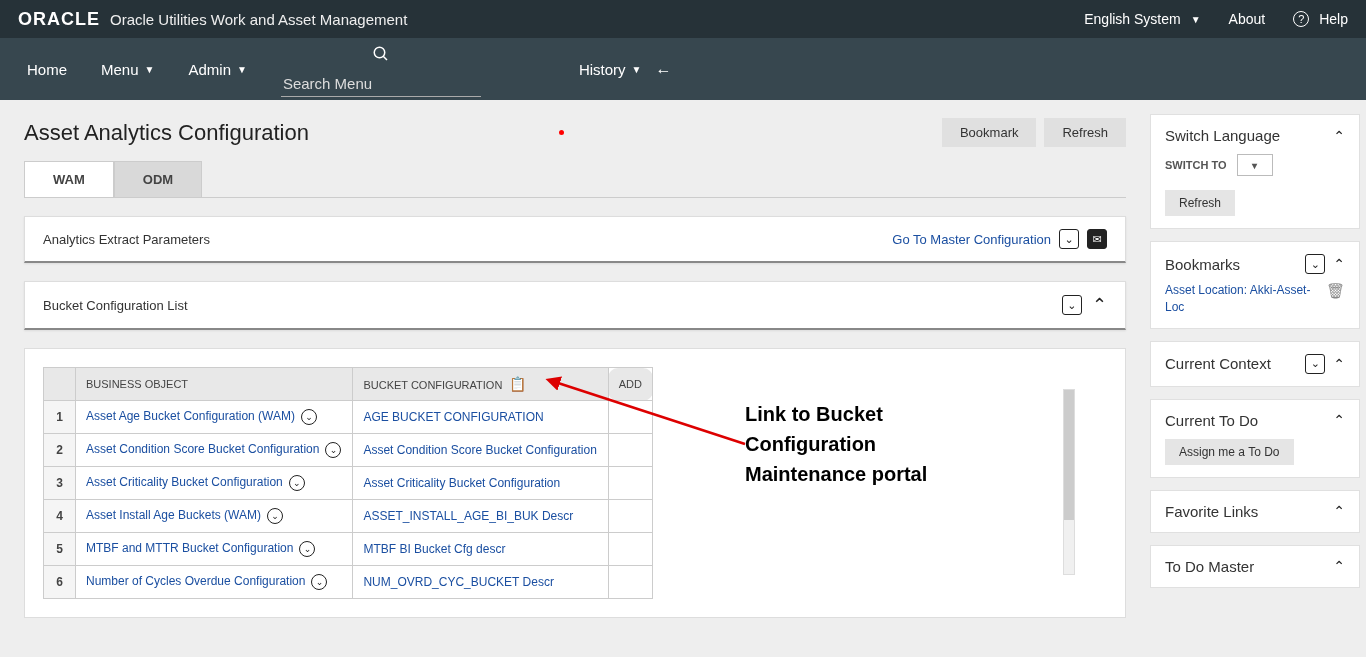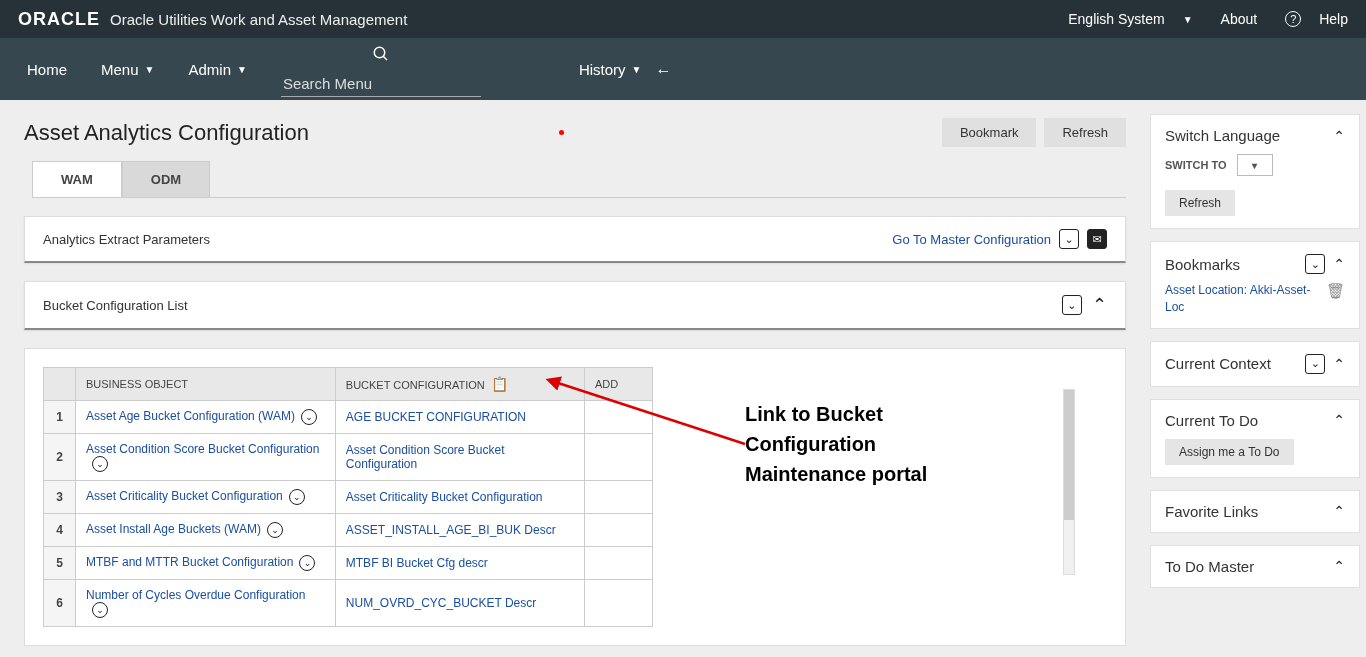--- a/index.html
+++ b/index.html
@@ -24,21 +24,21 @@
   .oracle-logo {
     font-family: Arial, sans-serif;
     font-weight: 700;
     letter-spacing: 1px;
     font-size: 18px;
     color: #fff;
   }
   .brand-title { margin-left: 10px; font-size: 15px; color: #eee; }
   .brand-spacer { flex: 1; }
   .brand-right { display: flex; align-items: center; gap: 28px; font-size: 14px; }
-  .brand-right .item { display: flex; align-items: center; gap: 18px; cursor: pointer; }
+  .brand-right .item { display: flex; align-items: center; gap: 10px; cursor: pointer; }
   .caret-down { font-size: 10px; }
   .help-icon { border: 1.5px solid #fff; border-radius: 50%; width:16px; height:16px; display:inline-flex; align-items:center; justify-content:center; font-size:11px; }
 
   
   .menu-bar {
     background: #37474f;
     height: 62px;
     display: flex;
     align-items: center;
     padding: 0 27px;
@@ -55,21 +55,21 @@
   .main-wrap { display:flex; height: calc(657px - 100px); }
   .content { flex:1; padding: 18px 24px 0 24px; overflow:hidden; }
   .sidebar { width: 216px; padding: 14px 6px 0 0; }
 
   .page-head { display:flex; align-items:center; margin-bottom: 14px; }
   .page-title { font-size: 22px; font-weight: 400; color:#222; }
   .page-head-spacer { flex:1; }
   .btn { background:#e0e0e0; border:none; padding:7px 18px; font-size:13px; color:#333; cursor:pointer; margin-left:8px;}
   .red-dot { width:5px; height:5px; background:red; border-radius:50%; display:inline-block; margin-left:250px; }
 
-  .tabs { display:flex; border-bottom:1px solid #ccc; margin-bottom:18px;margin-left:8px; }
+  .tabs { display:flex; border-bottom:1px solid #ccc; margin-bottom:18px; }
   .tab { padding:10px 28px; font-size:13px; font-weight:600; color:#444; border:1px solid #ccc; border-bottom:none; cursor:pointer; background:#d9d9d9;}
   .tab.active { background:#fff; }
 
   .panel {
     background:#fff;
     border:1px solid #ddd;
     margin-bottom: 18px;
     box-shadow: 0 1px 2px rgba(0,0,0,.08);
     border-bottom: 2px solid #888;
   }
@@ -106,21 +106,21 @@
     background:#e8e8e8;
     font-weight:500;
     color:#444;
     text-transform:uppercase;
     font-size:11px;
   }
   .bucket-table .row-num { text-align:center; width:32px; font-weight:600; color:#444; background:#f5f5f5;}
   .bucket-table thead .row-num-th { width:32px; background:#e8e8e8; }
   .cell-link { color:#1b4fa1; cursor:pointer; }
   .circ-caret { display:inline-flex; width:16px; height:16px; border:1.4px solid #222; border-radius:50%; align-items:center; justify-content:center; font-size:9px; margin-left:6px; vertical-align:middle;}
-  .add-col { width:68px; }
+  .add-col { width:44px;border-radius:10px; }
   .clipboard-icon { display:inline-flex; font-size:14px; margin-left:4px; color:#666;}
 
   
   .fake-scroll {
     position:absolute;
     right: 50px;
     top: 40px;
     width: 12px;
     height: 186px;
     background:#f0f0f0;

